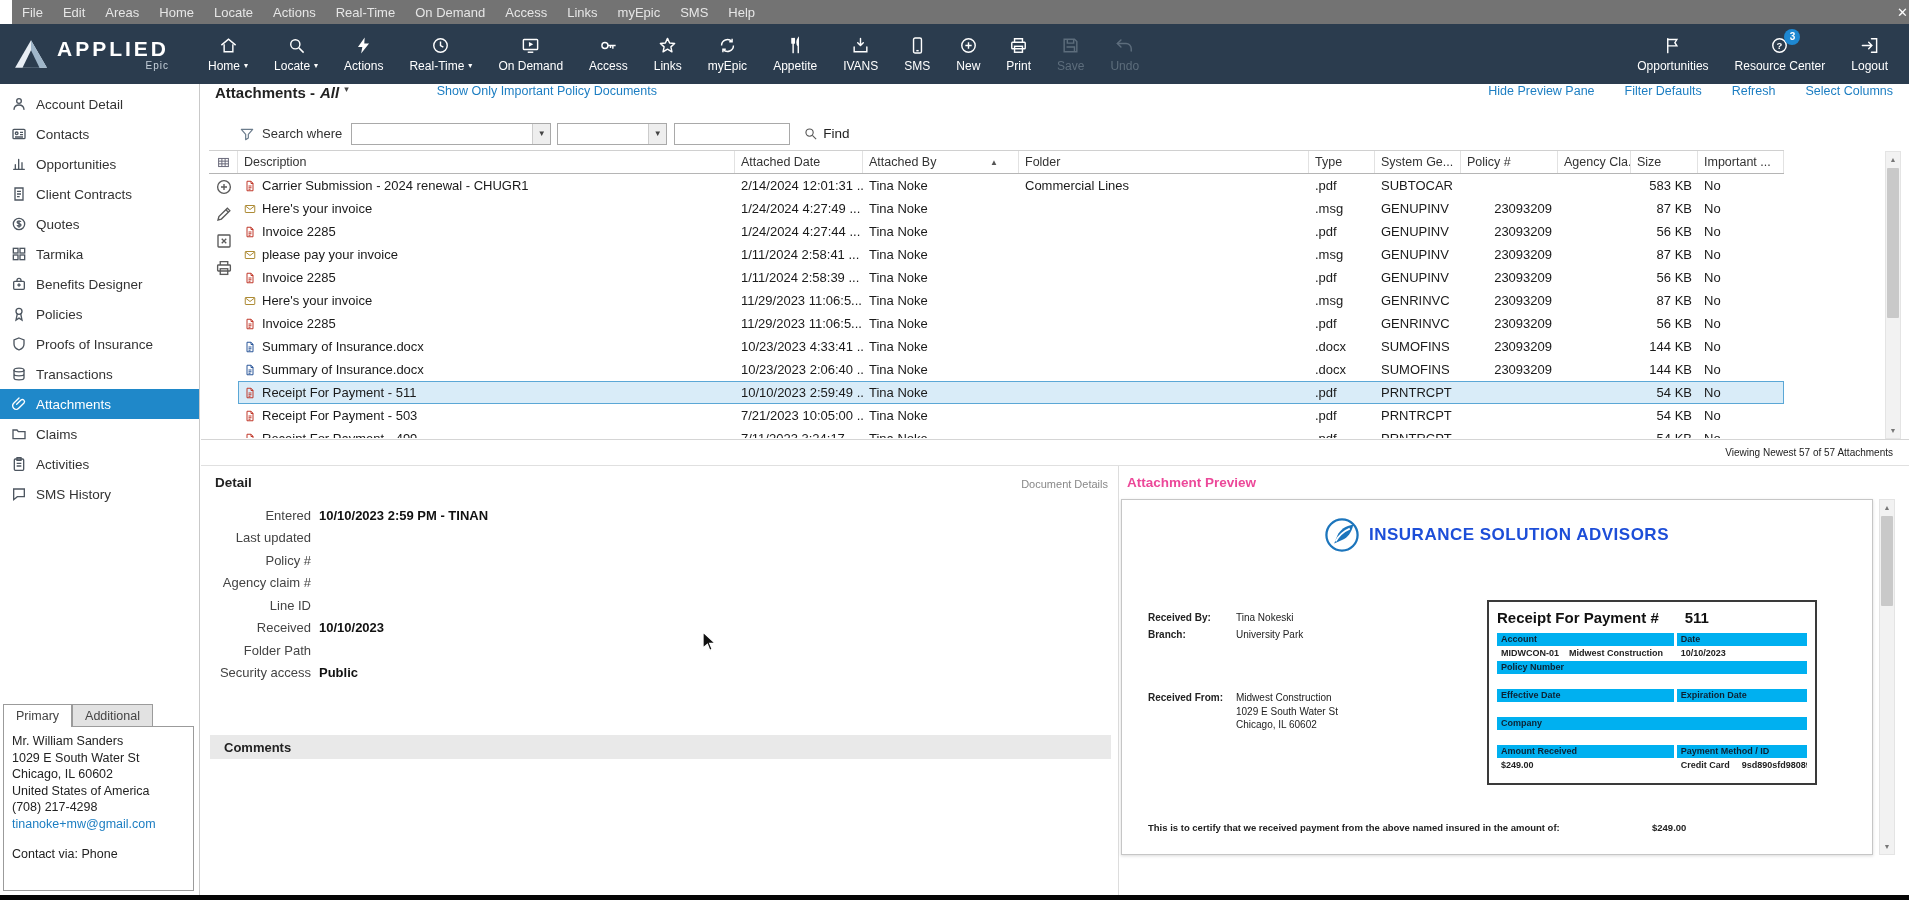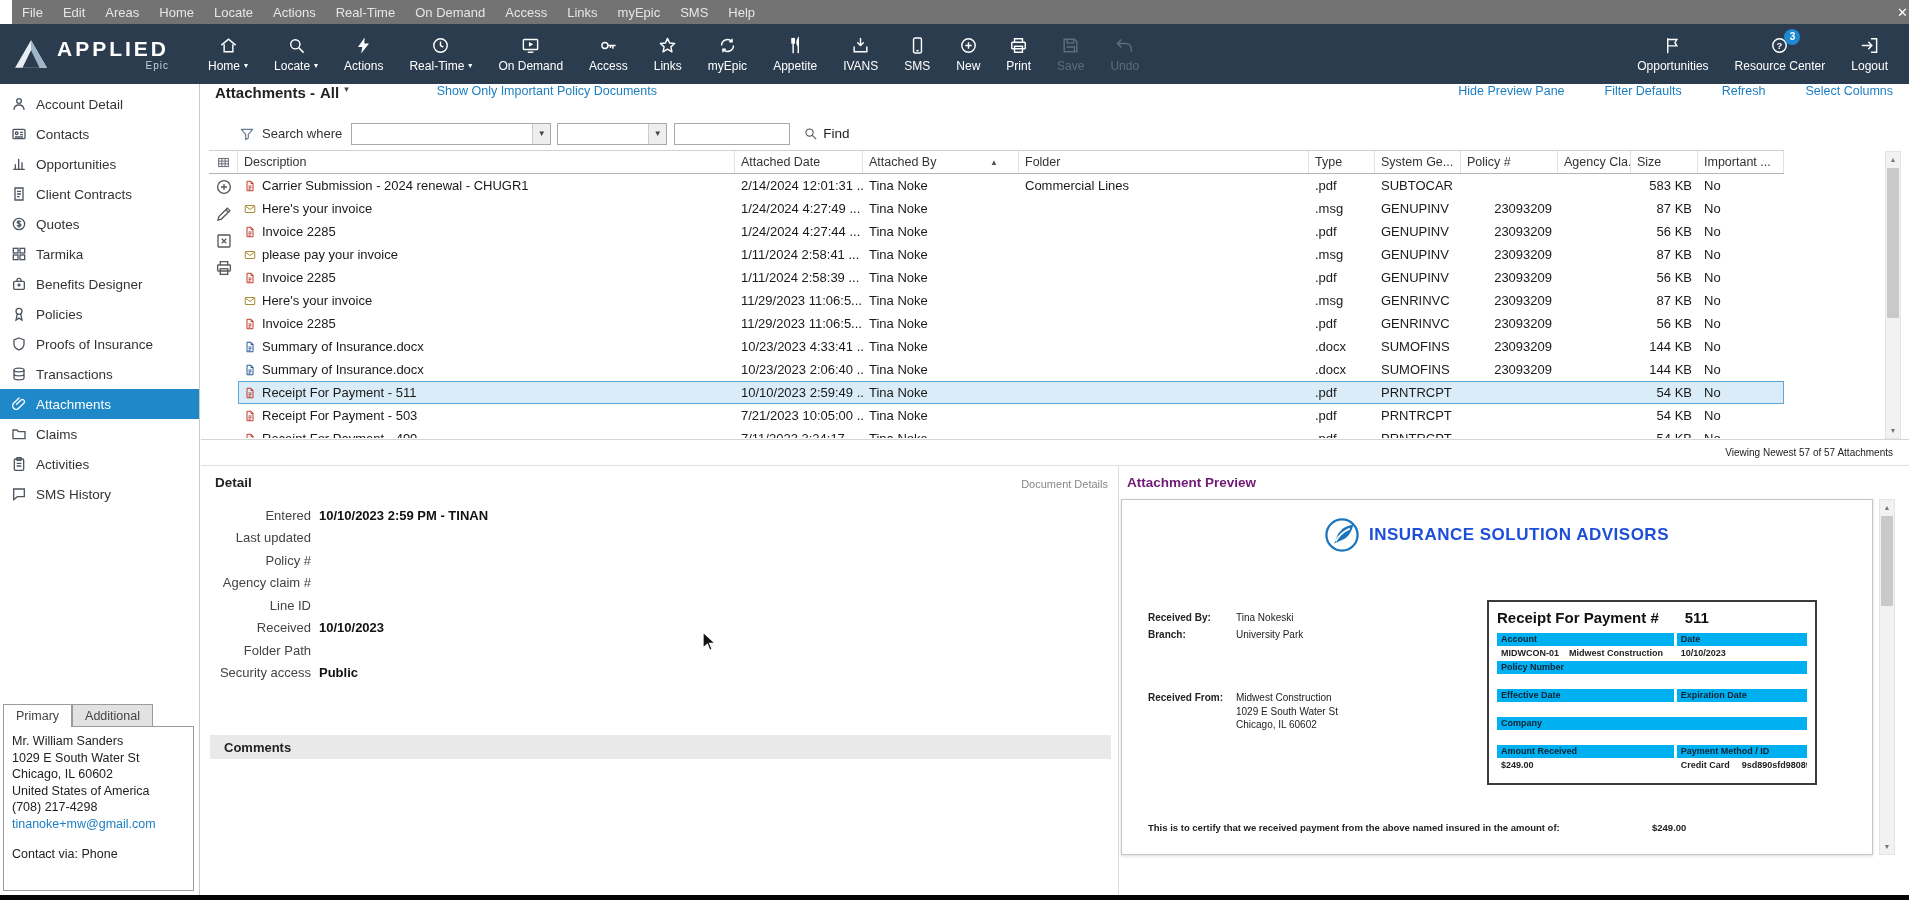--- a/index.html
+++ b/index.html
@@ -42,24 +42,24 @@
 .ctab{padding:0 12px;display:flex;align-items:center;border:1px solid #9b9b9b;border-bottom:none;background:#e2e2e2;color:#444;cursor:pointer;position:relative}
 .ctab[data-state="active"]{background:#fff;margin-bottom:-1px;z-index:2}
 .cbody{position:absolute;top:22px;left:0;right:0;bottom:0;border:1px solid #9b9b9b;background:#fff;padding:6px 8px;font-size:12.5px;line-height:16.5px;color:#222}
 .cemail{color:#1d7ec2;cursor:pointer}
 .cvia{margin-top:14px}
 
 
 .main{position:absolute;left:201px;top:84px;right:0;bottom:5px;display:flex;flex-direction:column}
 .page-header{height:33px;display:flex;align-items:flex-start;padding:0 14px;font-size:15px}
 .pg-title{font-weight:bold;color:#222}
-.pg-view{font-weight:bold;margin-left:5px}
+.pg-view{font-weight:bold;font-style:italic;margin-left:5px}
 .pg-caret{font-size:9px;color:#444;margin-left:5px}
 .imp-link{margin-left:88px;font-size:12.5px;color:#1d7ec2;cursor:pointer}
-.hdr-links{margin-left:auto;display:flex;gap:40px;font-size:12.5px;color:#1d7ec2;padding-right:2px}
+.hdr-links{margin-left:auto;display:flex;gap:30px;font-size:12.5px;color:#1d7ec2;padding-right:2px}
 .hlink{cursor:pointer;white-space:nowrap}
 
 .search-row{height:33px;display:flex;align-items:center;padding-left:38px}
 .funnel{width:16px;height:16px;color:#6b7c8c;margin-right:7px;cursor:pointer}
 .sw-label{font-size:13px;color:#333;margin-right:9px}
 .combo{height:22px;border:1px solid #a9a9a9;background:#fff;display:flex;align-items:center;cursor:pointer}
 .combo-val{flex:1;font-size:12.5px;padding:0 4px;color:#222}
 .combo-1{width:200px;margin-right:6px}
 .combo-2{width:110px;margin-right:7px}
 .dd{width:18px;height:20px;background:#eee;border-left:1px solid #ccc;display:flex;align-items:center;justify-content:center;font-size:8px;color:#444}
@@ -106,21 +106,21 @@
 .detail-pane{width:917px;position:relative;padding:9px 0 0 14px}
 .detail-title{font-size:13.5px;font-weight:bold;color:#222}
 .doc-details-label{position:absolute;top:12px;right:10px;font-size:11px;color:#888}
 .dfields{margin-top:14px}
 .dfield{display:flex;align-items:center;height:22.5px;font-size:13px}
 .dlabel{width:96px;text-align:right;color:#444;flex:none}
 .dvalue{margin-left:8px;font-weight:bold;color:#111;white-space:nowrap}
 .comments-band{position:absolute;left:9px;top:269px;width:901px;height:24px;background:#e9e9e9;display:flex;align-items:center;padding-left:14px;font-size:13px;font-weight:bold;color:#222}
 
 .preview-pane{flex:1;position:relative;border-left:1px solid #ddd;padding:9px 0 0 8px;background:#fff}
-.preview-title{font-size:13.5px;font-weight:bold;color:#701a75}
+.preview-title{font-size:13.5px;font-weight:bold;color:#ec4899}
 .doc{position:absolute;left:2px;top:33px;width:752px;height:356px;background:#fff;border:1px solid #c6c6c6;box-shadow:0 1px 3px rgba(0,0,0,.15)}
 .isa-logo-row{position:absolute;top:18px;left:0;right:0;display:flex;justify-content:center;align-items:center;gap:10px}
 .isa-mark{width:34px;height:34px}
 .isa-text{font-size:17px;font-weight:bold;color:#1d4ed8;letter-spacing:.5px}
 .rb-block{position:absolute;left:26px;top:112px;font-size:10px}
 .rb-row{display:flex;height:17px}
 .rb-label{width:88px;font-weight:bold}
 .rf-block{position:absolute;left:26px;top:192px;font-size:10px;display:flex}
 .rf-label{width:88px;font-weight:bold}
 .rf-lines div{height:13.5px}

